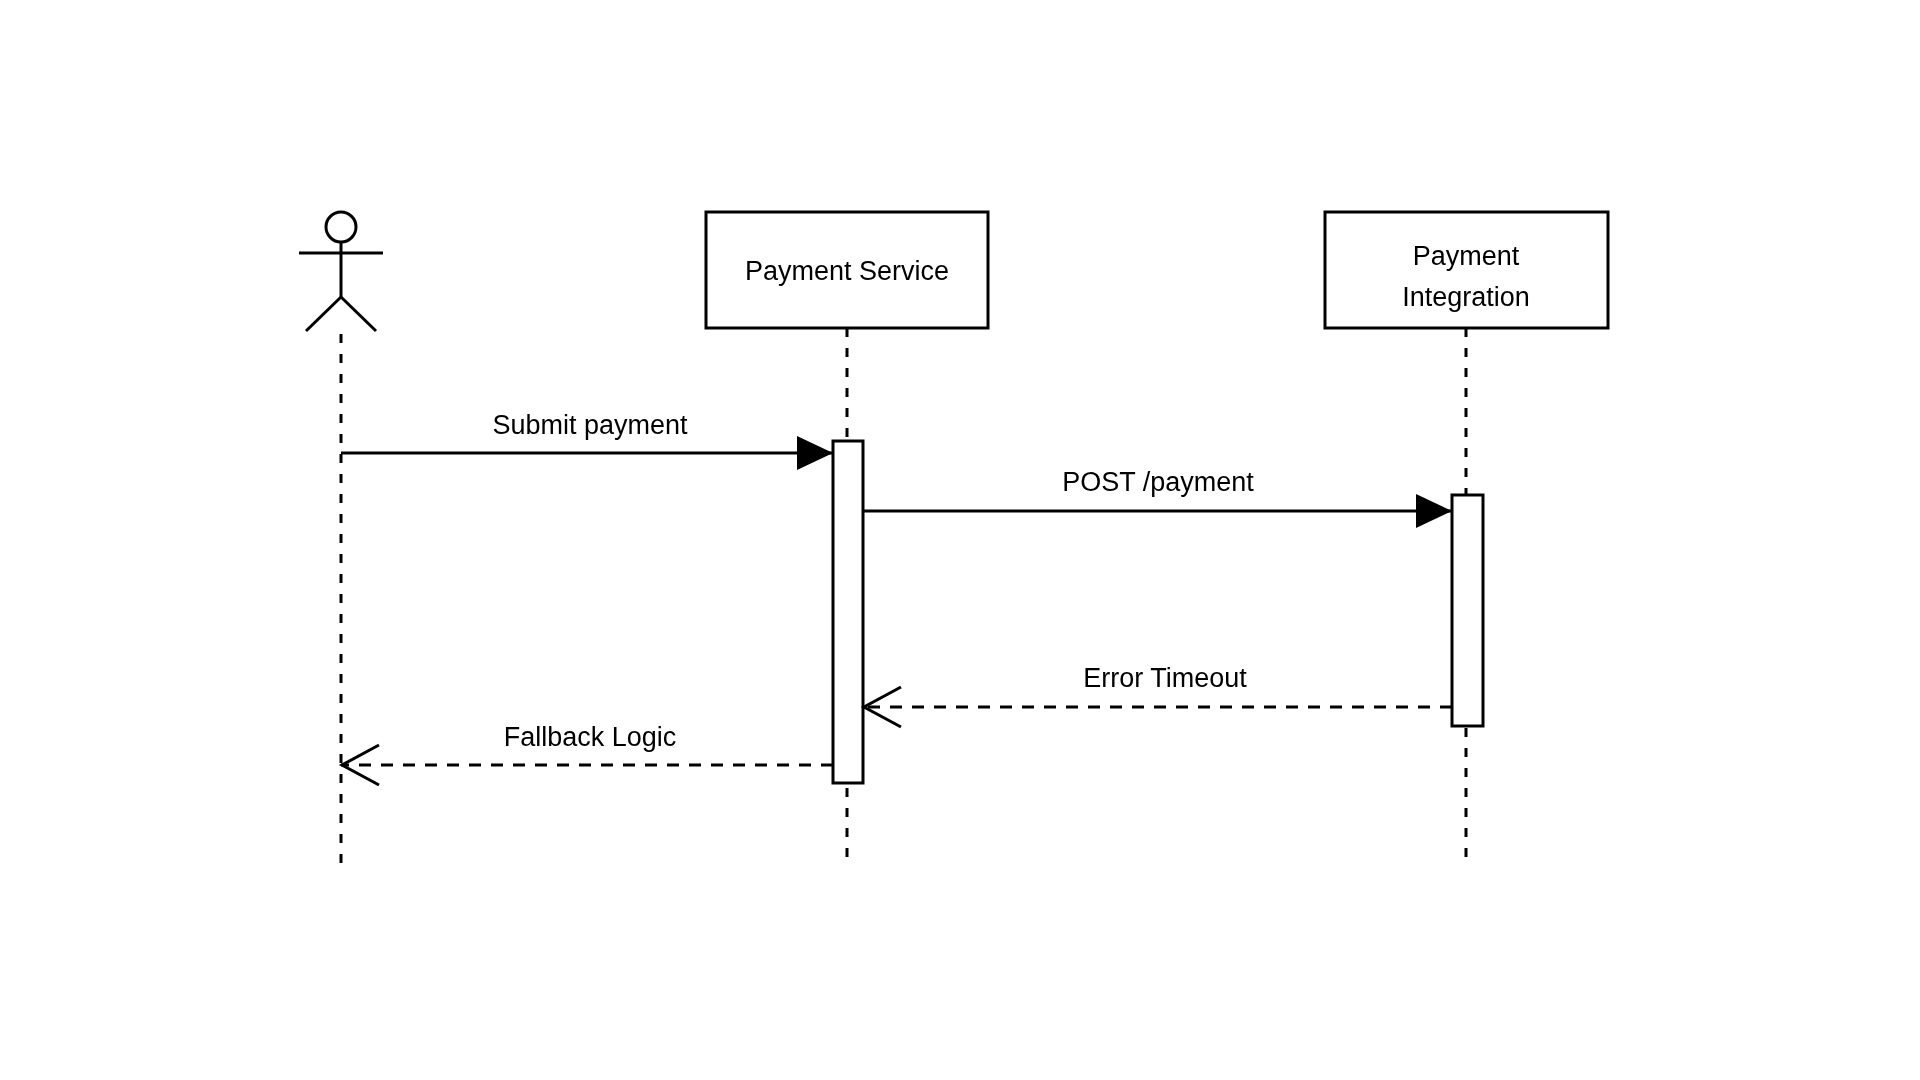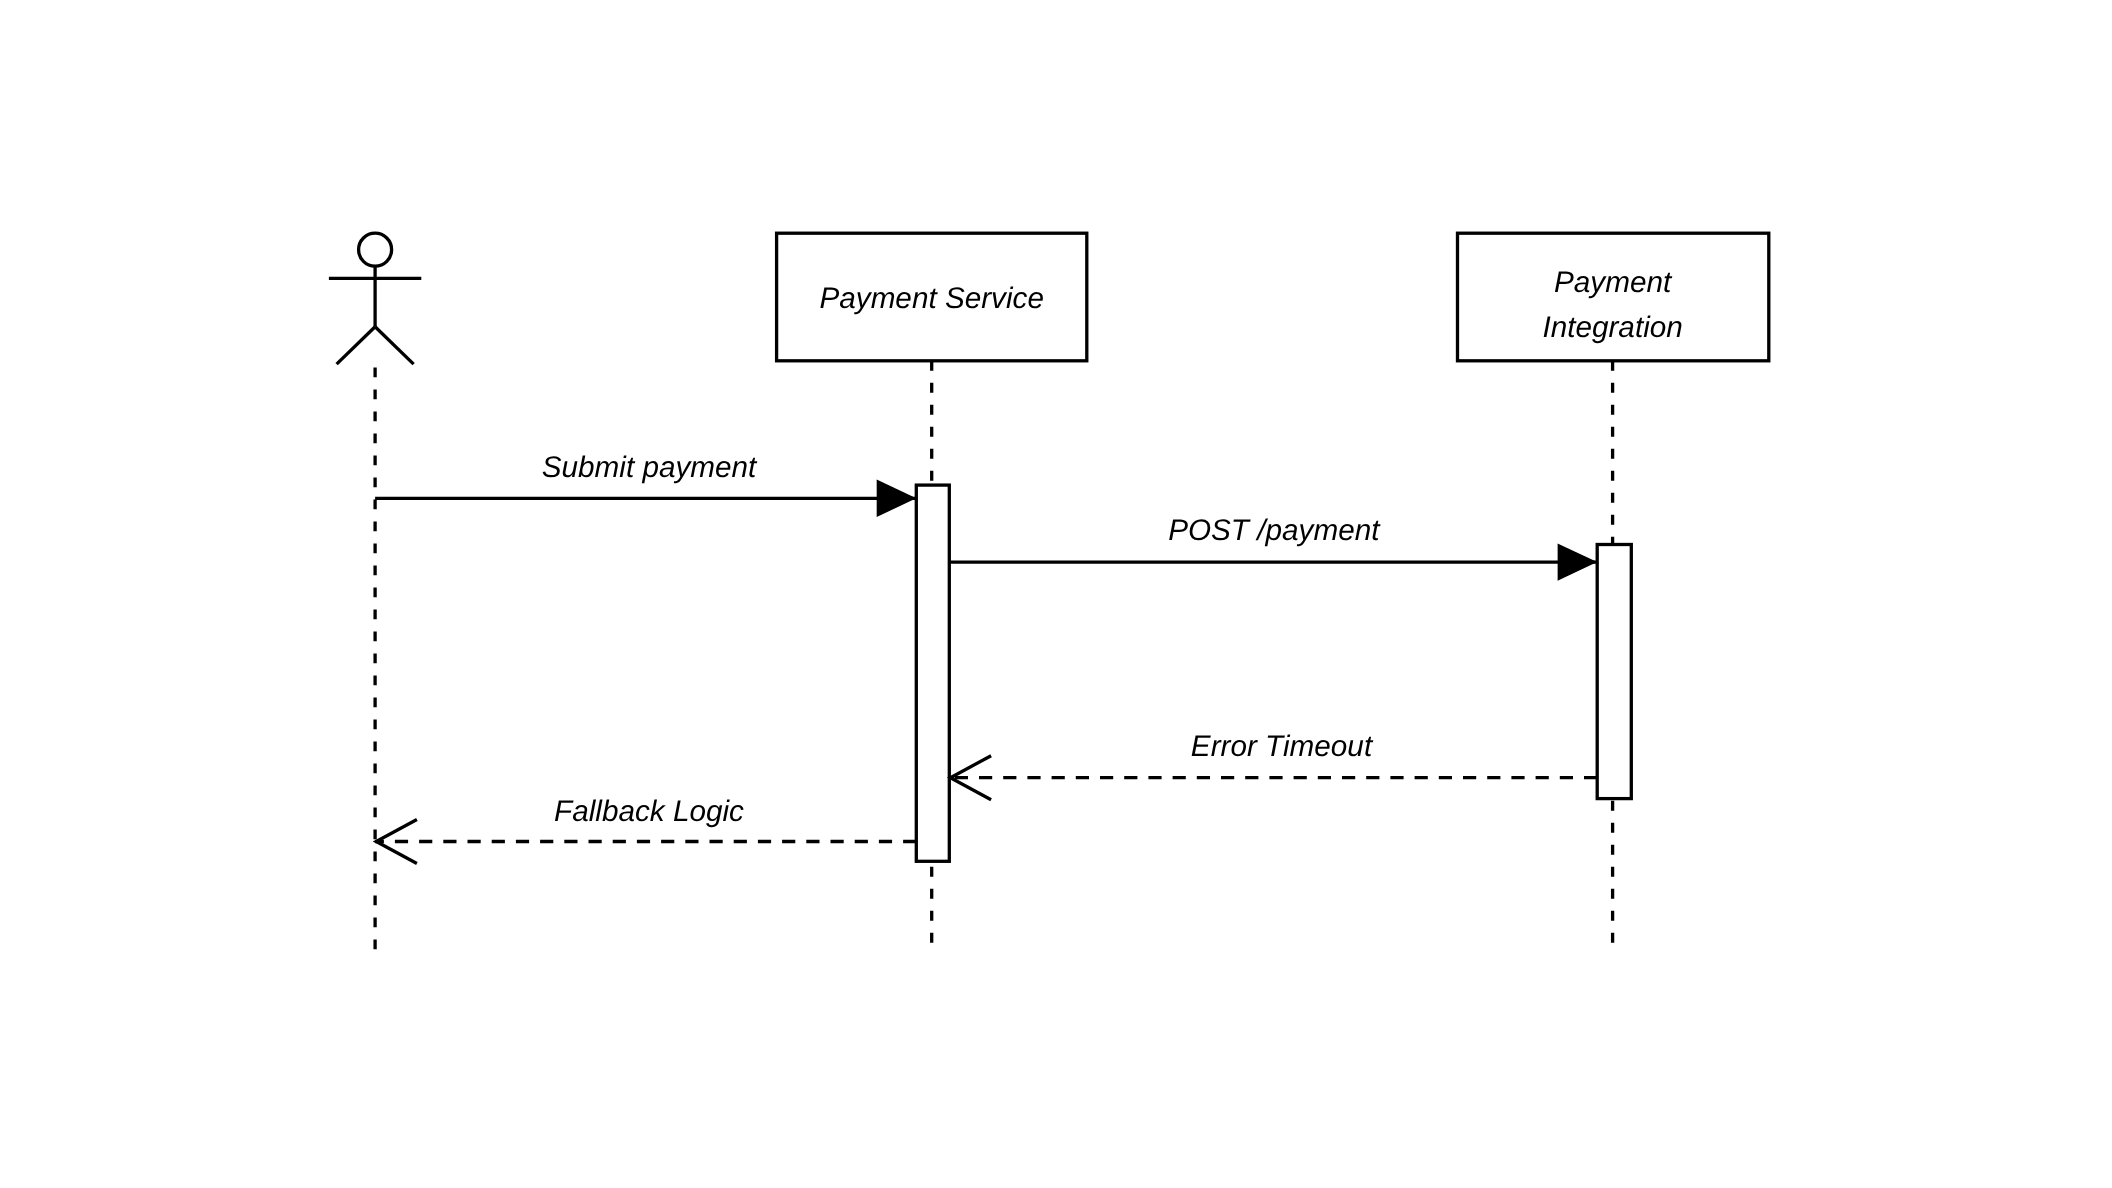--- a/index.html
+++ b/index.html
@@ -12,21 +12,20 @@
     width: 1920px;
     height: 1080px;
     overflow: hidden;
     font-family: "Liberation Sans", sans-serif;
   }
   #diagram-root {
     position: relative;
     width: 1920px;
     height: 1080px;
     background: #ffffff;
-    font-style: italic;
   }
   #diagram-svg {
     position: absolute;
     top: 0;
     left: 0;
     width: 1920px;
     height: 1080px;
   }
   .participant-label,
   .message-label {

